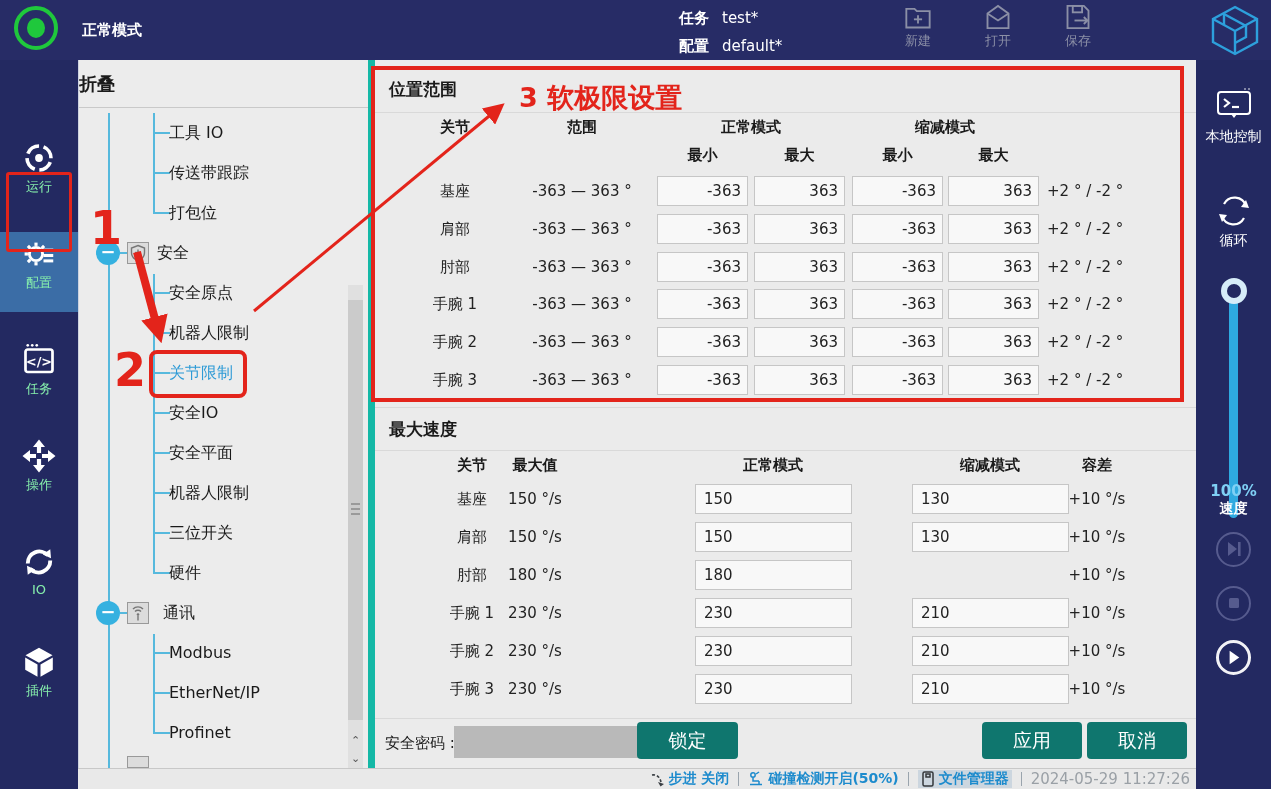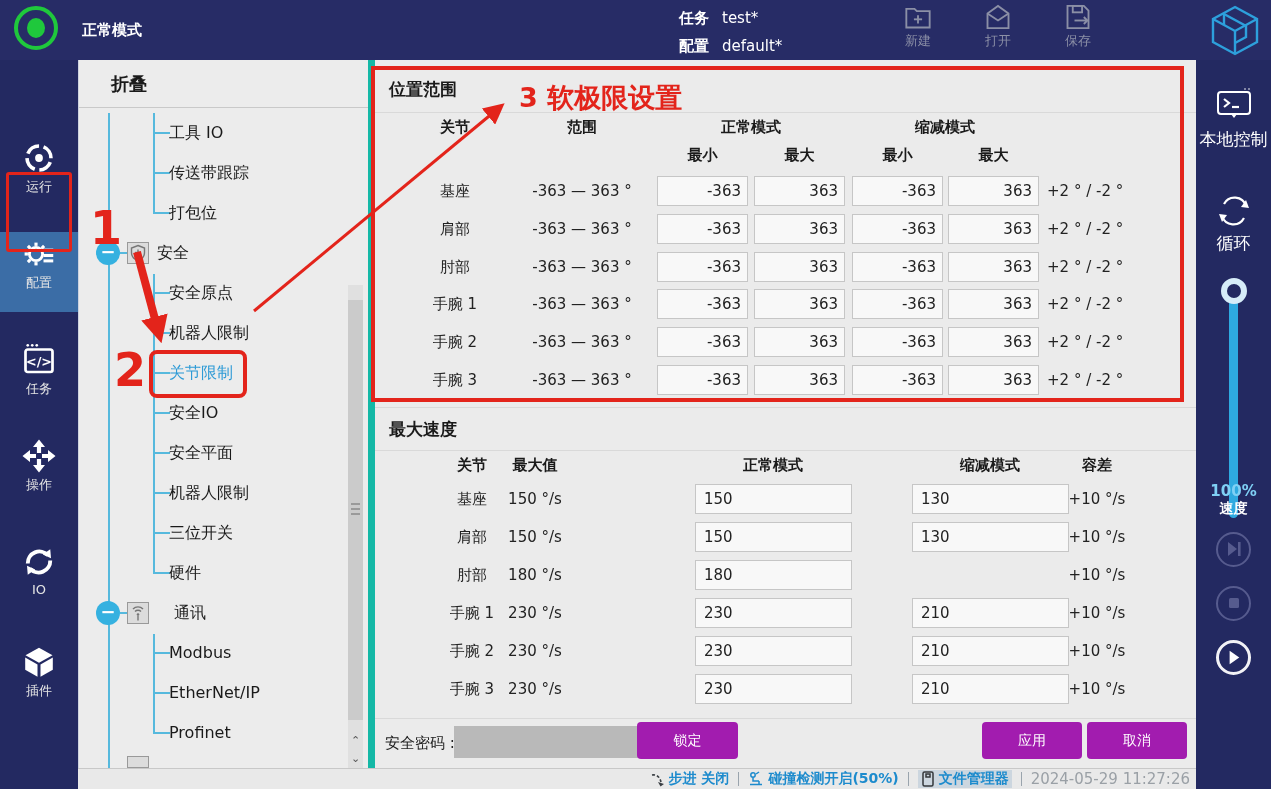--- a/index.html
+++ b/index.html
@@ -16,26 +16,26 @@
   #mode-text{left:82px;top:0;height:60px;line-height:60px;color:#fff;font-size:15px;font-weight:600;}
   .tb-row{position:absolute;height:24px;line-height:24px;font-size:15px;color:#fff;}
   .tb-label{font-weight:700;}
   .tb-action{position:absolute;top:4px;width:60px;text-align:center;cursor:pointer;font-family:Liberation Mono, monospace;}
   .tb-action svg{display:block;margin:0 auto;}
   .tb-action .lbl{font-size:13px;color:#8b8fa6;margin-top:2px;}
   
   #leftnav{left:0;top:60px;width:78px;height:729px;background:#232961;}
   .nav-item{position:absolute;left:0;width:78px;height:80px;text-align:center;cursor:pointer;}
   .nav-item svg{display:block;margin:4px auto 2px;}
-  .nav-label{color:#e5e5e5;font-size:13px;}
+  .nav-label{color:#86efac;font-size:13px;}
   .nav-item.active{background:#3b6da6;}
   
   #treepanel{left:78px;top:60px;width:290px;height:708px;background:#ececec;border-left:1px solid #ccd2df;box-sizing:border-box;overflow:hidden;}
   #tree-header{position:absolute;left:0;top:0;width:100%;height:48px;border-bottom:1px solid #c9c9c9;
-    font-size:18px;font-weight:700;color:#1a1a1a;line-height:48px;padding-left:32px;box-sizing:border-box;}
+    font-size:18px;font-weight:700;color:#1a1a1a;line-height:48px;box-sizing:border-box;}
   .tl{position:absolute;background:#56b9dd;}
   .tl.v{width:2px;}
   .tl.h{height:2px;}
   .tree-row{position:absolute;left:0;width:268px;height:40px;cursor:pointer;}
   .tree-row .lbl{position:absolute;top:0;height:40px;line-height:40px;font-size:16px;color:#1a1a1a;white-space:nowrap;}
   .tree-row.sel .lbl{color:#2f9bd6;}
   .tgl{position:absolute;left:17px;top:8px;width:24px;height:24px;border-radius:50%;background:#35b1e0;color:#fff;
     text-align:center;line-height:22px;font-size:18px;font-weight:700;}
   .nico{position:absolute;left:48px;top:9px;width:22px;height:22px;background:#dcdcdc;border:1px solid #999;box-sizing:border-box;}
   .nico svg{display:block;}
@@ -48,33 +48,33 @@
   #main{left:368px;top:60px;width:828px;height:708px;background:#ebebeb;border-left:7px solid #14b8a6;box-sizing:border-box;}
   .sec-title{position:absolute;left:14px;font-size:17px;font-weight:700;color:#1a1a1a;}
   .hline{position:absolute;left:0;width:828px;height:0;border-top:1px solid #d9d9d9;}
   .th{position:absolute;font-size:15px;font-weight:700;color:#1a1a1a;text-align:center;}
   .cell{position:absolute;font-size:15px;color:#222;text-align:center;}
   .num{position:absolute;height:30px;background:#f8f8f8;border:1px solid #c6c6c6;box-sizing:border-box;
     font-family:"DejaVu Sans","Liberation Sans",sans-serif;font-size:15px;color:#222;}
   .num.r{text-align:right;padding-right:6px;}
   .num.l{text-align:left;padding-left:8px;}
   .tol{position:absolute;font-size:15px;color:#222;text-align:left;}
-  .btn{position:absolute;height:37px;background:#a21caf;color:#fff;border:none;border-radius:4px;
-    font-size:14px;font-family:inherit;cursor:pointer;}
+  .btn{position:absolute;height:37px;background:#0f766e;color:#fff;border:none;border-radius:4px;
+    font-size:19px;font-family:inherit;cursor:pointer;}
   #pwd-input{position:absolute;left:79px;top:666px;width:181px;height:30px;background:#b9b9b9;border:none;}
   
   #statusbar{left:78px;top:768px;width:1118px;height:21px;background:#e9e9e9;border-top:1px solid #c8c8c8;box-sizing:border-box;
     display:flex;align-items:center;justify-content:flex-end;gap:9px;padding-right:6px;}
   .st-item{display:flex;align-items:center;gap:4px;font-size:14px;font-weight:700;color:#1d8bcd;white-space:nowrap;}
   .st-sep{width:1px;height:14px;background:#9aa4ad;}
   #st-file{background:#ccd6df;padding:0 3px;}
   #st-time{color:#9aa0a6;font-weight:400;font-size:15px;}
   
   #rightnav{left:1196px;top:60px;width:75px;height:729px;background:#232961;text-align:center;}
-  .rn-label{position:absolute;left:0;width:75px;color:#fff;font-size:17px;}
+  .rn-label{position:absolute;left:0;width:75px;color:#fff;font-size:14px;}
   #speed-track{position:absolute;left:33px;top:232px;width:9px;height:226px;background:#2ea9e0;border-radius:5px;}
   #speed-thumb{position:absolute;left:25px;top:218px;width:26px;height:26px;border-radius:50%;
     border:6px solid #d6ecf8;background:#232961;box-sizing:border-box;cursor:pointer;}
   #speed-pct{position:absolute;left:0;top:422px;width:75px;color:#7fd0f5;font-size:15px;font-weight:700;}
   #speed-word{position:absolute;left:0;top:440px;width:75px;color:#fff;font-size:14px;font-weight:700;}
   .cbtn{position:absolute;left:20px;width:35px;height:35px;border-radius:50%;box-sizing:border-box;cursor:pointer;}
   .cbtn.dim{border:2.5px solid #565b8e;}
   .cbtn.lit{border:3px solid #f2f2f6;}
   
   .ann{position:absolute;pointer-events:none;z-index:60;}
@@ -265,21 +265,21 @@
         <div class="tgl">−</div>
       <div class="tl h" style="left:41px;top:19px;width:8px"></div>
       <div class="nico">
           <svg width="20" height="20" viewBox="0 0 20 20" fill="none" stroke="#767676" stroke-width="1.4">
             <path d="M5 6 a7 7 0 0 1 10 0"></path>
             <path d="M7 8.5 a4.2 4.2 0 0 1 6 0"></path>
             <circle cx="10" cy="11.5" r="1.3" fill="#767676" stroke="none"></circle>
             <line x1="10" y1="12.8" x2="10" y2="17.5"></line>
           </svg>
         </div>
-      <div class="lbl" style="left:95px">通讯</div>
+      <div class="lbl" style="left:84px">通讯</div>
       </div>
       <div class="tree-row" style="top: 573px;">
         <div class="tl h" style="left:74px;top:19px;width:17px"></div>
       <div class="lbl" style="left:90px">Modbus</div>
       </div>
       <div class="tree-row" style="top: 613px;">
         <div class="tl h" style="left:74px;top:19px;width:17px"></div>
       <div class="lbl" style="left:90px">EtherNet/IP</div>
       </div>
       <div class="tree-row" style="top: 653px;">

